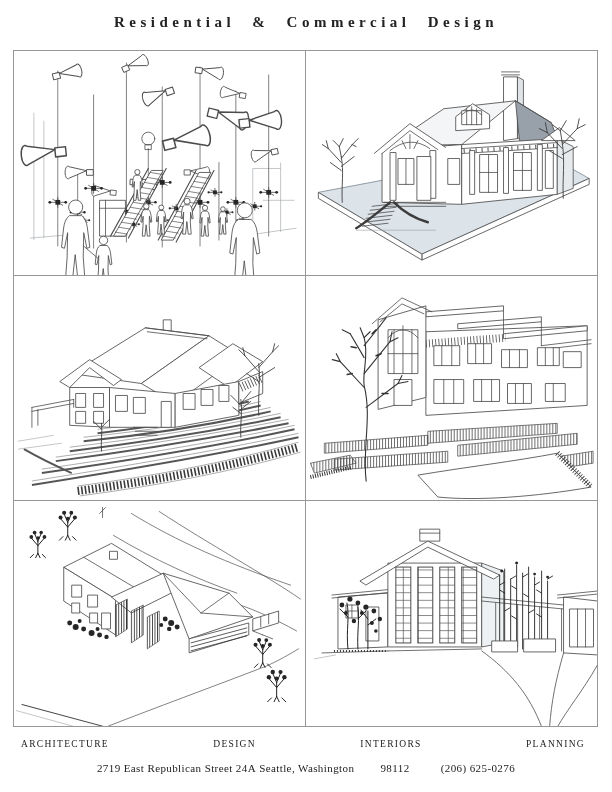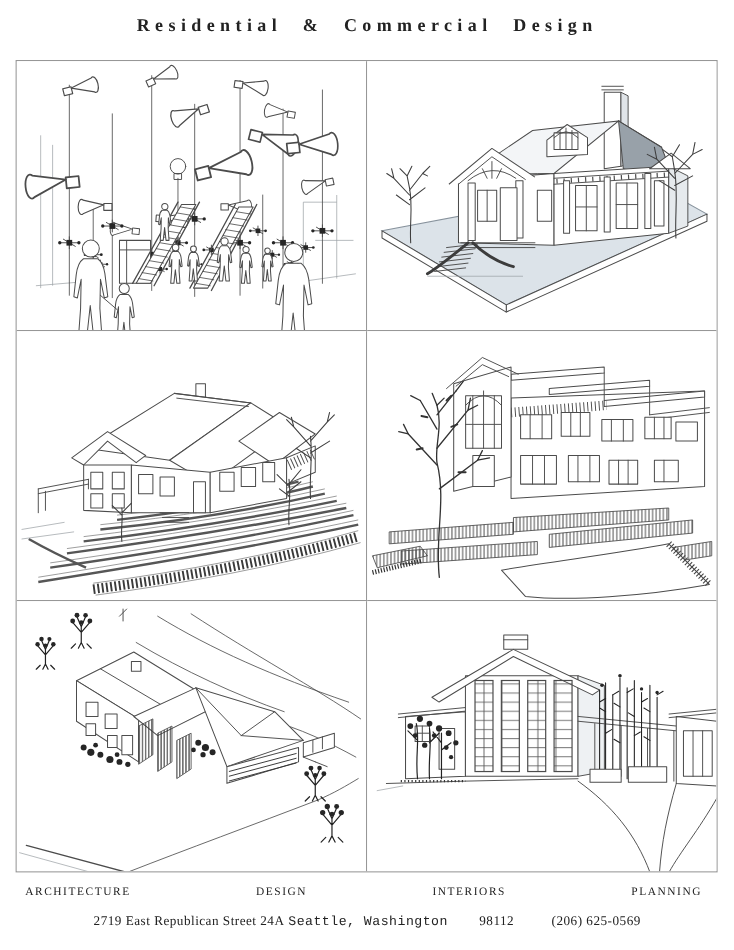--- a/index.html
+++ b/index.html
@@ -15,21 +15,21 @@
   .cell.bb{border-bottom:1px solid #979797;}
   .cell svg{width:100%;height:100%;display:block;}
   .footer1{position:absolute;left:21px;right:27px;top:739px;display:flex;
            justify-content:space-between;align-items:center;}
   .svc{font-size:9.5px;letter-spacing:1.3px;color:#222;}
   .firm{font-size:13.5px;font-weight:700;letter-spacing:3px;word-spacing:4px;color:#111;}
   .footer2{position:absolute;left:0;top:762px;width:612px;text-align:center;
            font-size:11px;letter-spacing:.4px;color:#222;}
   .footer2 span{display:inline-block;}
   .addr-unit{margin-left:0;}
-  .addr-city{font-family:Liberation Mono, monospace;}
+  .addr-city{}
   .addr-zip{margin-left:23px;}
   .addr-phone{margin-left:28px;}
   
   .ln{fill:none;stroke:#4c4c4c;stroke-width:.8;stroke-linecap:round;stroke-linejoin:round;}
   .lt{fill:none;stroke:#9aa0a4;stroke-width:.6;}
   .fw{fill:#fff;stroke:#4c4c4c;stroke-width:.85;stroke-linejoin:round;}
   .dk{fill:#262626;stroke:none;}
   .dt{fill:none;stroke:#222;stroke-width:1;stroke-linecap:round;}
   .thk{fill:none;stroke:#3c3c3c;stroke-width:2.4;stroke-linecap:round;}
   .ter{fill:none;stroke:#565656;stroke-width:2;}
@@ -390,16 +390,16 @@
     <span class="svc">DESIGN</span>
     <span class="svc">INTERIORS</span>
     <span class="svc">PLANNING</span>
   </div>
 
   <div class="footer2">
     <span class="addr-street">2719 East Republican Street</span>
     <span class="addr-unit">24A</span>
     <span class="addr-city">Seattle, Washington</span>
     <span class="addr-zip">98112</span>
-    <span class="addr-phone">(206) 625-0569</span>
+    <span class="addr-phone">(206) 625-0276</span>
   </div>
 
 </div>
 
 </body></html>

